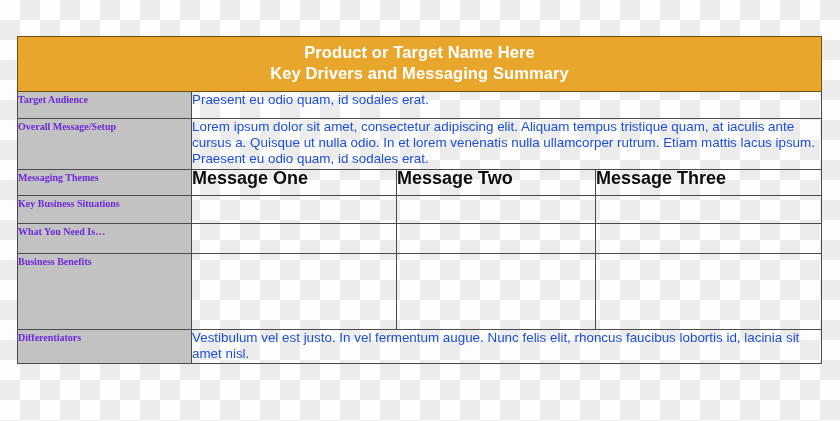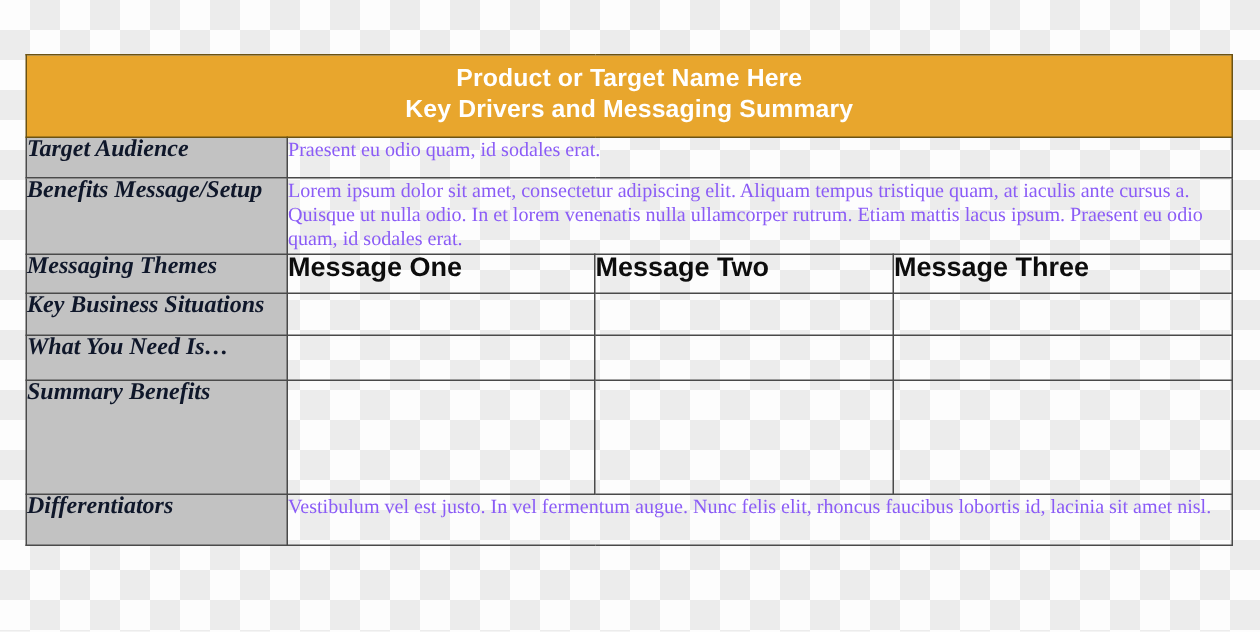--- a/index.html
+++ b/index.html
@@ -57,33 +57,32 @@
     line-height: 21px;
     letter-spacing: 0.1px;
     white-space: nowrap;
   }
 
   
   .label-cell {
     background: #c2c2c2;
     font-family: "Liberation Serif", serif;
     font-weight: bold;
-    font-size: 16px;
-    color: #0f172a;
+    font-size: 10px;
+    color: #6d28d9;
     padding: 4px 0 4px 7px;
     line-height: 16px;
-    font-style: italic;
   }
 
   
   .body-cell {
     background: transparent;
-    font-family: Liberation Serif, serif;
+    font-family: Liberation Sans, sans-serif;
     font-size: 13.4px;
-    color: #8b5cf6;
+    color: #1d4ed8;
     line-height: 15.8px;
     padding: 3px 5px 4px 7px;
   }
   .msg-head-cell {
     background: transparent;
     font-family: "Liberation Sans", sans-serif;
     font-weight: bold;
     font-size: 18px;
     color: #0d0d0d;
     padding: 3px 5px 4px 7px;
@@ -123,21 +122,21 @@
           <div class="banner-line">Key Drivers and Messaging Summary</div>
         </td>
       </tr>
 
       <tr class="r-audience">
         <td class="label-cell">Target Audience</td>
         <td class="body-cell" colspan="3">Praesent eu odio quam, id sodales erat.</td>
       </tr>
 
       <tr class="r-overall">
-        <td class="label-cell">Benefits Message/Setup</td>
+        <td class="label-cell">Overall Message/Setup</td>
         <td class="body-cell" colspan="3">Lorem ipsum dolor sit amet, consectetur adipiscing elit. Aliquam tempus tristique quam, at iaculis ante cursus a. Quisque ut nulla odio. In et lorem venenatis nulla ullamcorper rutrum. Etiam mattis lacus ipsum. Praesent eu odio quam, id sodales erat.</td>
       </tr>
 
       <tr class="r-themes">
         <td class="label-cell">Messaging Themes</td>
         <td class="msg-head-cell">Message One</td>
         <td class="msg-head-cell">Message Two</td>
         <td class="msg-head-cell">Message Three</td>
       </tr>
 
@@ -149,21 +148,21 @@
       </tr>
 
       <tr class="r-need">
         <td class="label-cell">What You Need Is…</td>
         <td class="body-cell empty-cell"></td>
         <td class="body-cell empty-cell"></td>
         <td class="body-cell empty-cell"></td>
       </tr>
 
       <tr class="r-benefits">
-        <td class="label-cell">Summary Benefits</td>
+        <td class="label-cell">Business Benefits</td>
         <td class="body-cell empty-cell"></td>
         <td class="body-cell empty-cell"></td>
         <td class="body-cell empty-cell"></td>
       </tr>
 
 
       <tr class="r-diff">
         <td class="label-cell">Differentiators</td>
         <td class="body-cell" colspan="3">Vestibulum vel est justo. In vel fermentum augue. Nunc felis elit, rhoncus faucibus lobortis id, lacinia sit amet nisl.</td>
       </tr>

